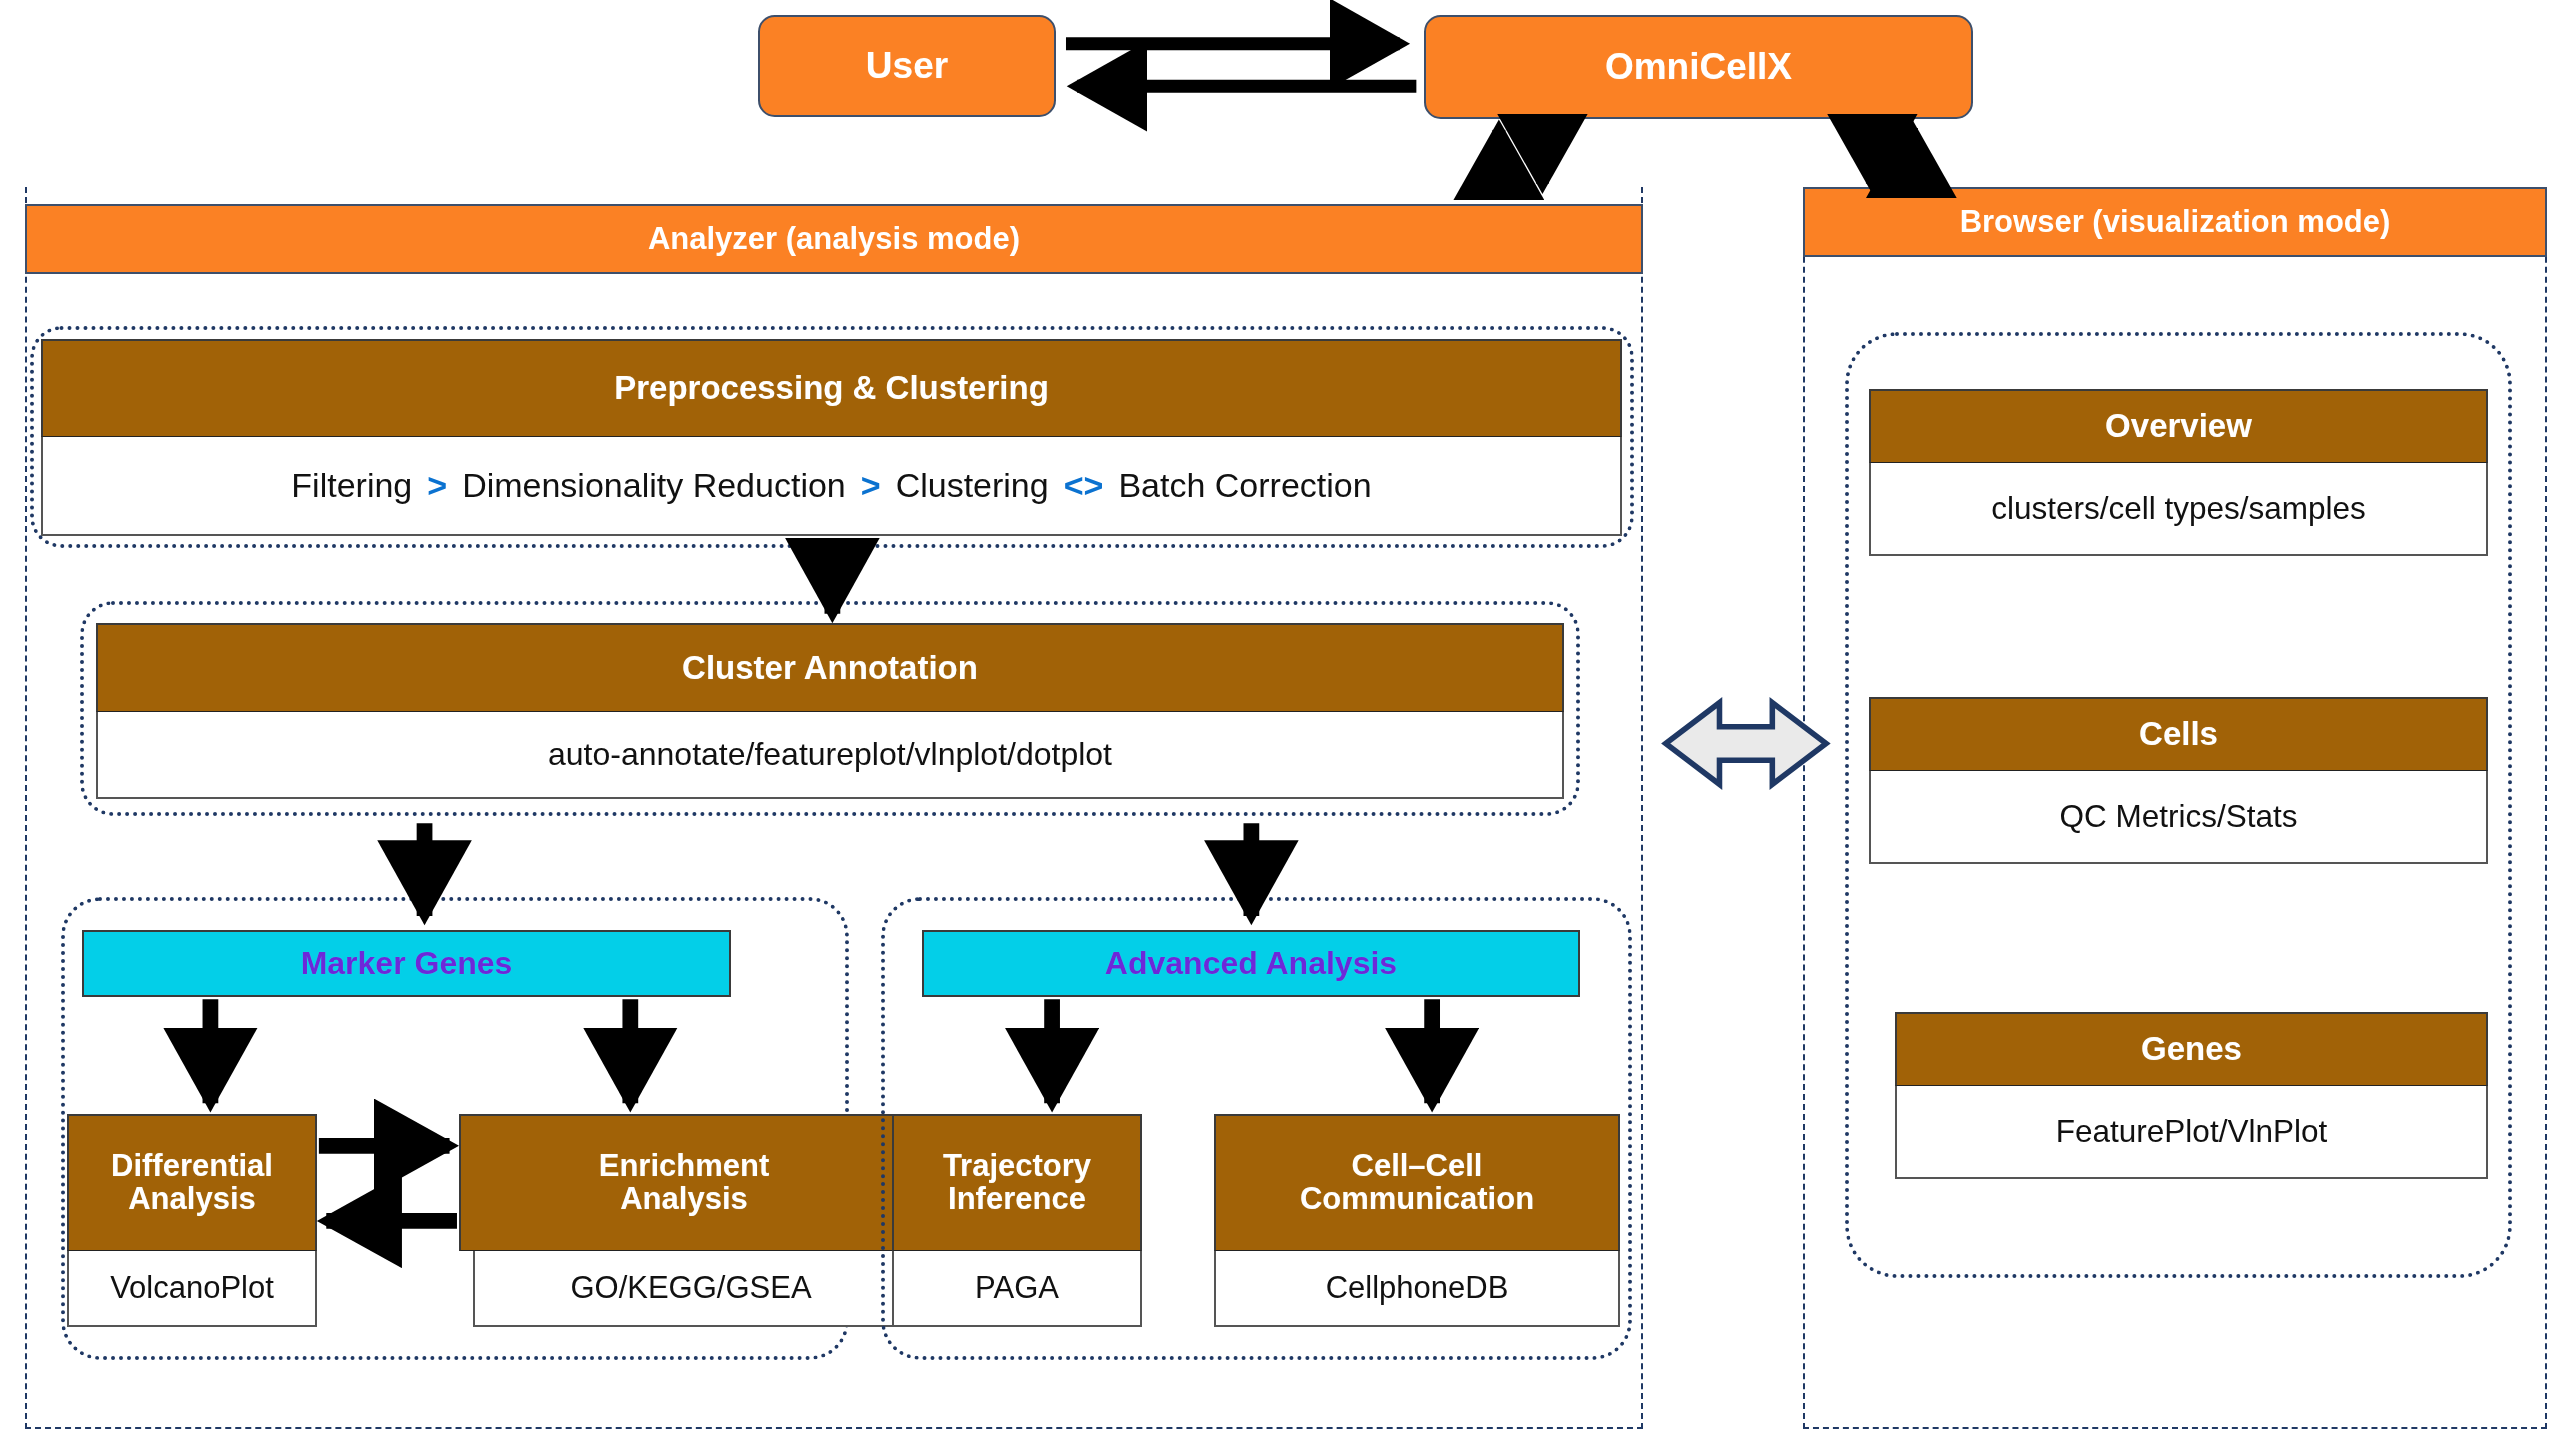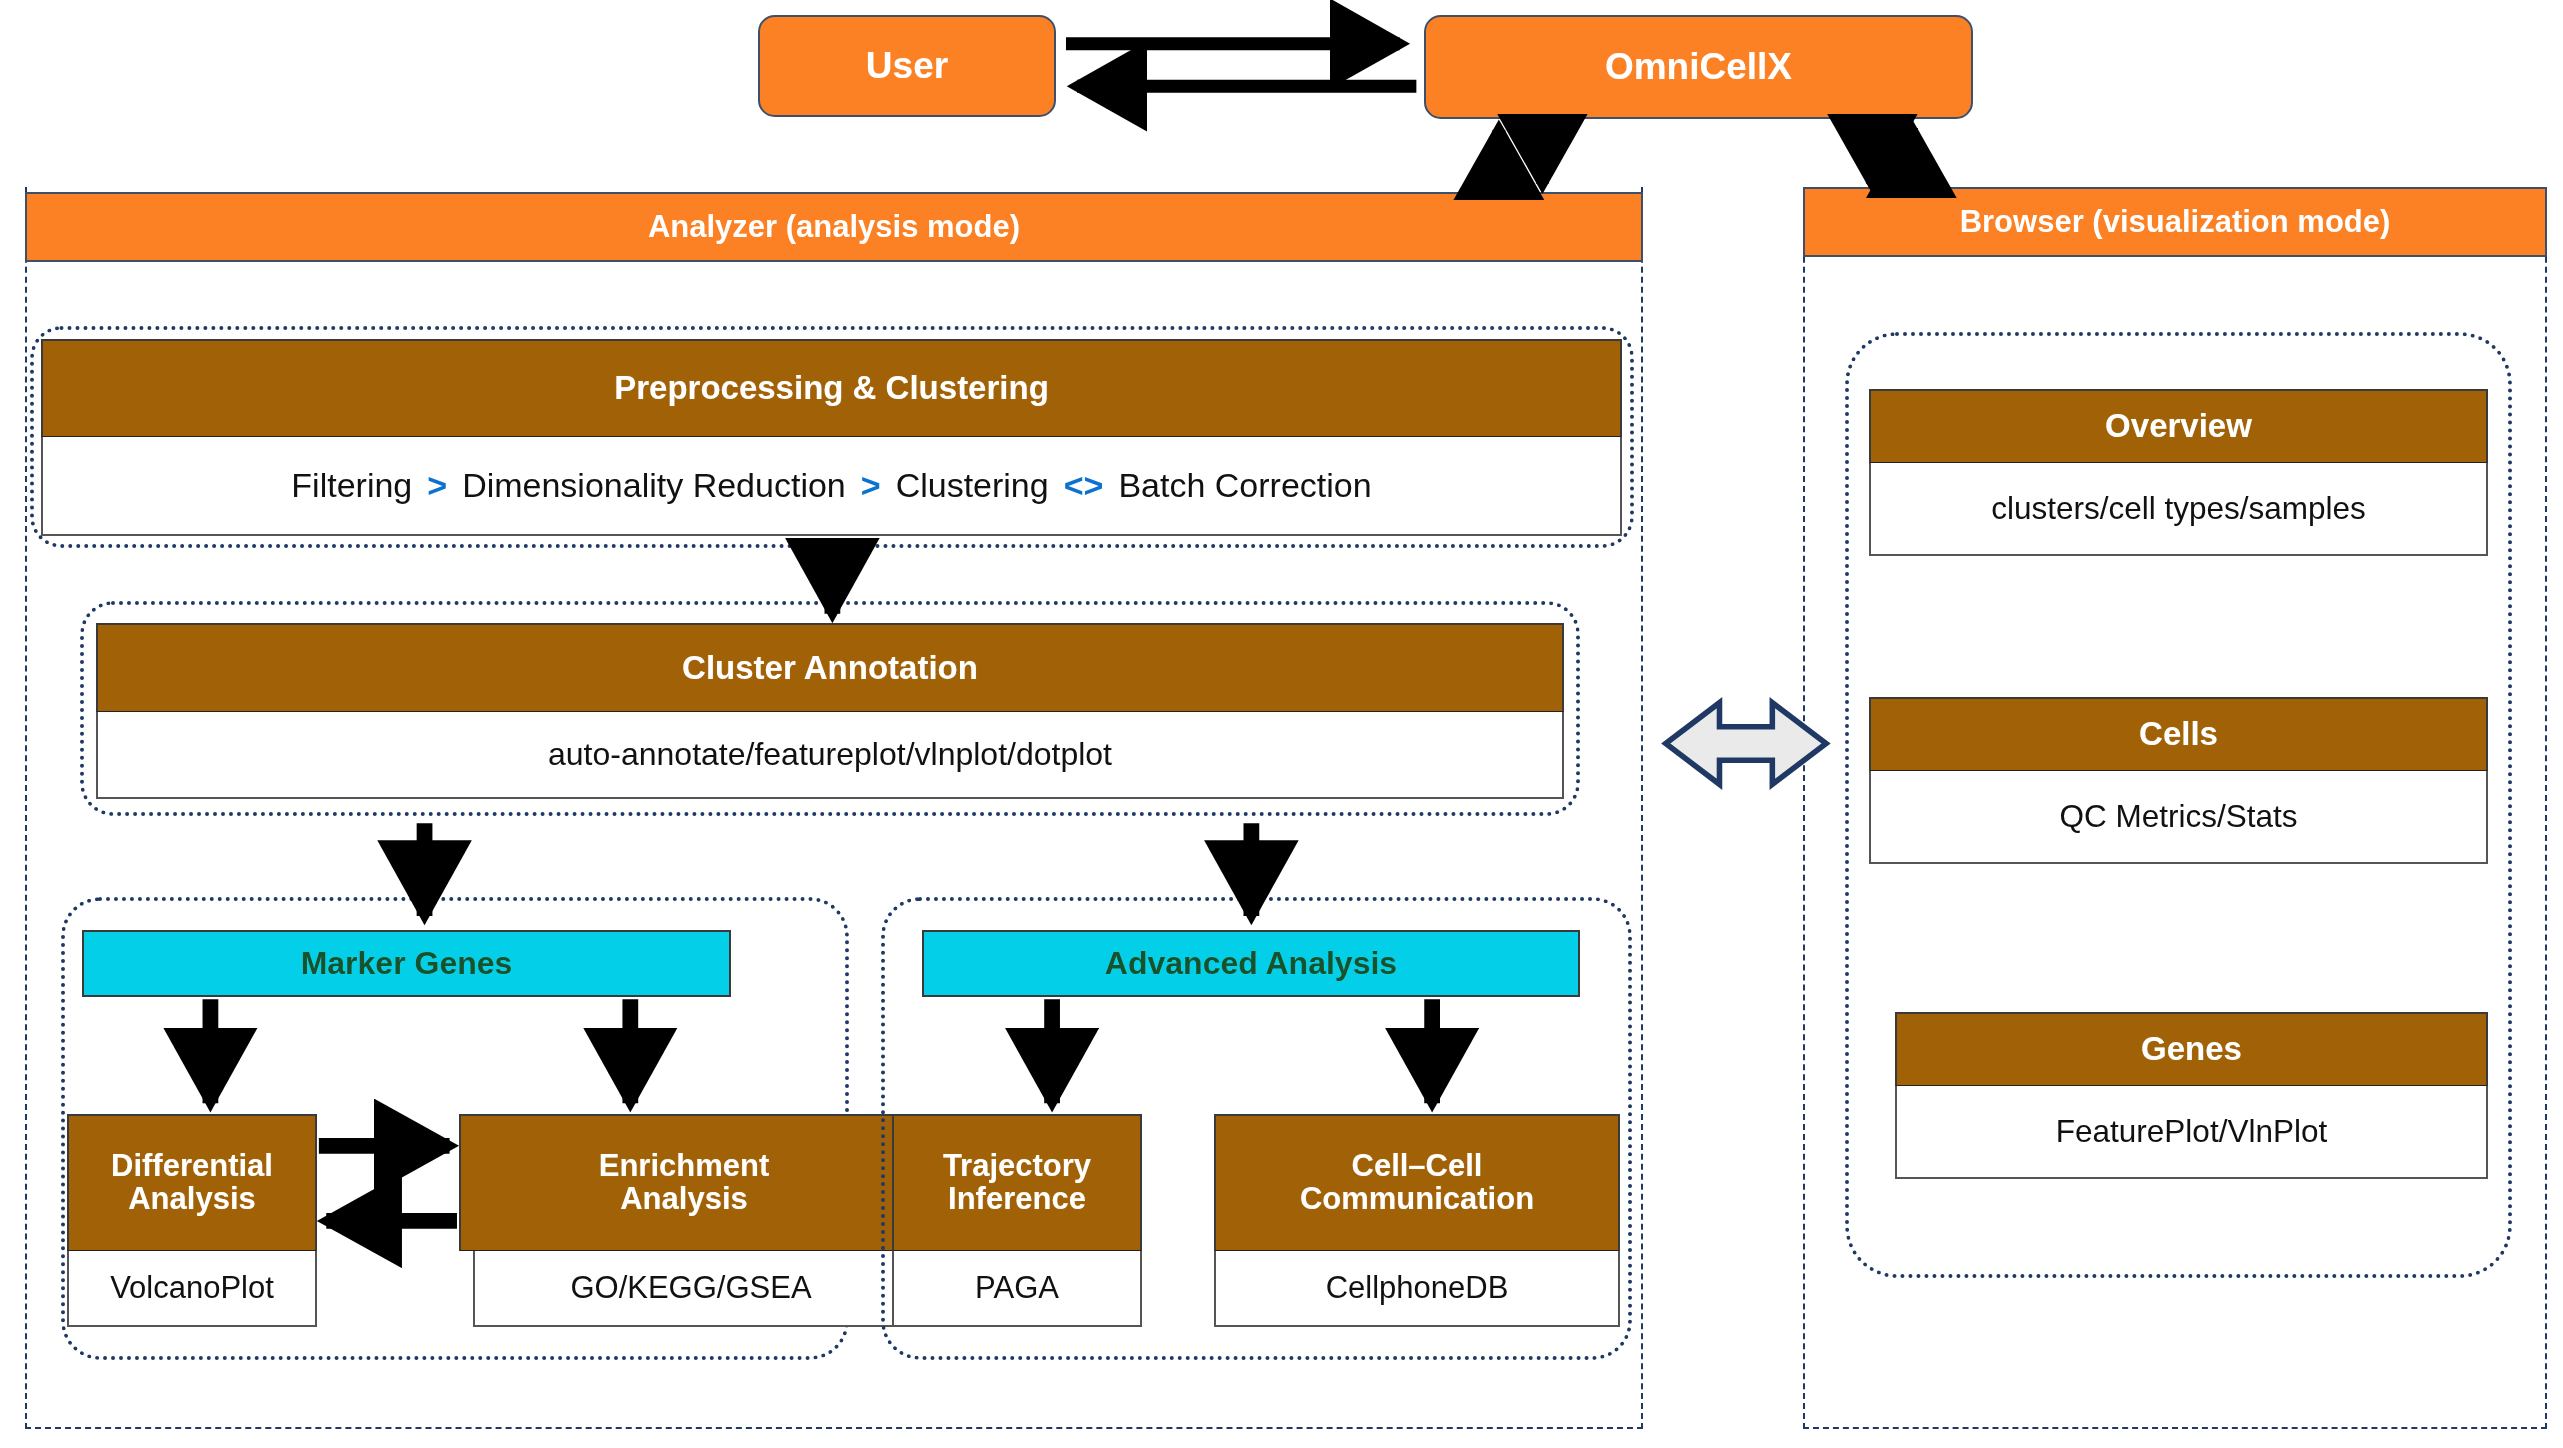--- a/index.html
+++ b/index.html
@@ -84,21 +84,21 @@
     color:#111;
     text-align:center;
     flex:1 1 auto;
   }
   .hdr-only{
     position:absolute;
     background:#03CFE8;
     border:2.8px solid #3a3a3a;
     box-sizing:border-box;
     display:flex;align-items:center;justify-content:center;
-    color:#14532d;font-weight:bold;text-align:center;
+    color:#6d28d9;font-weight:bold;text-align:center;
     text-shadow:0 0 0.9px rgba(255,255,255,.3);
   }
 
   
   .pipeline{
     display:flex;align-items:center;justify-content:center;
     gap:15px;white-space:nowrap;text-align:right;
   }
   .pipeline .step{color:#111;}
   .pipeline .chev{color:#0b72d0;font-weight:bold;}
@@ -113,21 +113,21 @@
   <div class="rnd-orange" style="left:758px;top:15px;width:298px;height:102px;font-size:37px;">
     <span>User</span>
   </div>
 
   <div class="rnd-orange" style="left:1424px;top:15px;width:549px;height:104px;font-size:37px;">
     <span>OmniCellX</span>
   </div>
 
   <div class="mode-panel" style="left:25px;top:187px;width:1618px;height:1242px;"></div>
 
-  <div class="bar-orange" style="left:25px;top:192px;width:1618px;height:70px;font-size:31px;">
+  <div class="bar-orange" style="left:25px;top:204px;width:1618px;height:70px;font-size:31px;">
     <span>Analyzer (analysis mode)</span>
   </div>
 
   <div class="mode-panel" style="left:1803px;top:187px;width:744px;height:1242px;"></div>
 
   <div class="bar-orange" style="left:1803px;top:187px;width:744px;height:70px;font-size:31px;">
     <span>Browser (visualization mode)</span>
   </div>
 
   <div class="group-dotted" style="left:30px;top:326px;width:1604px;height:222px;border-radius:31.5px;"></div>

